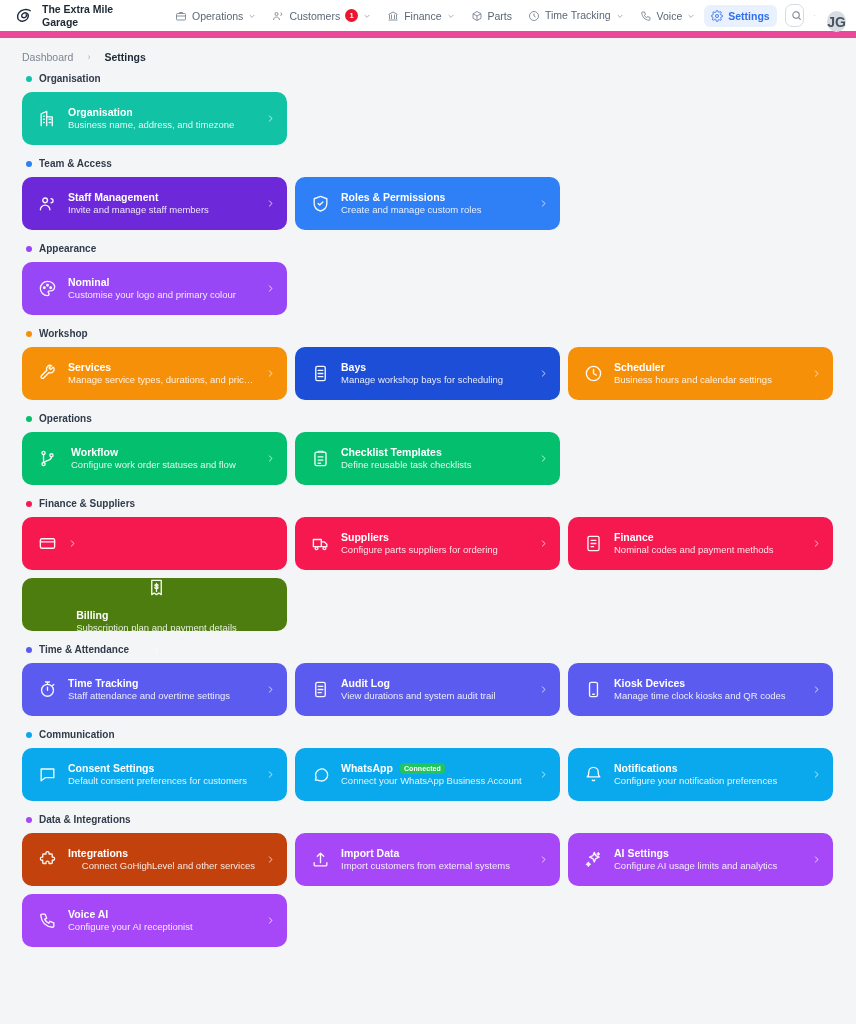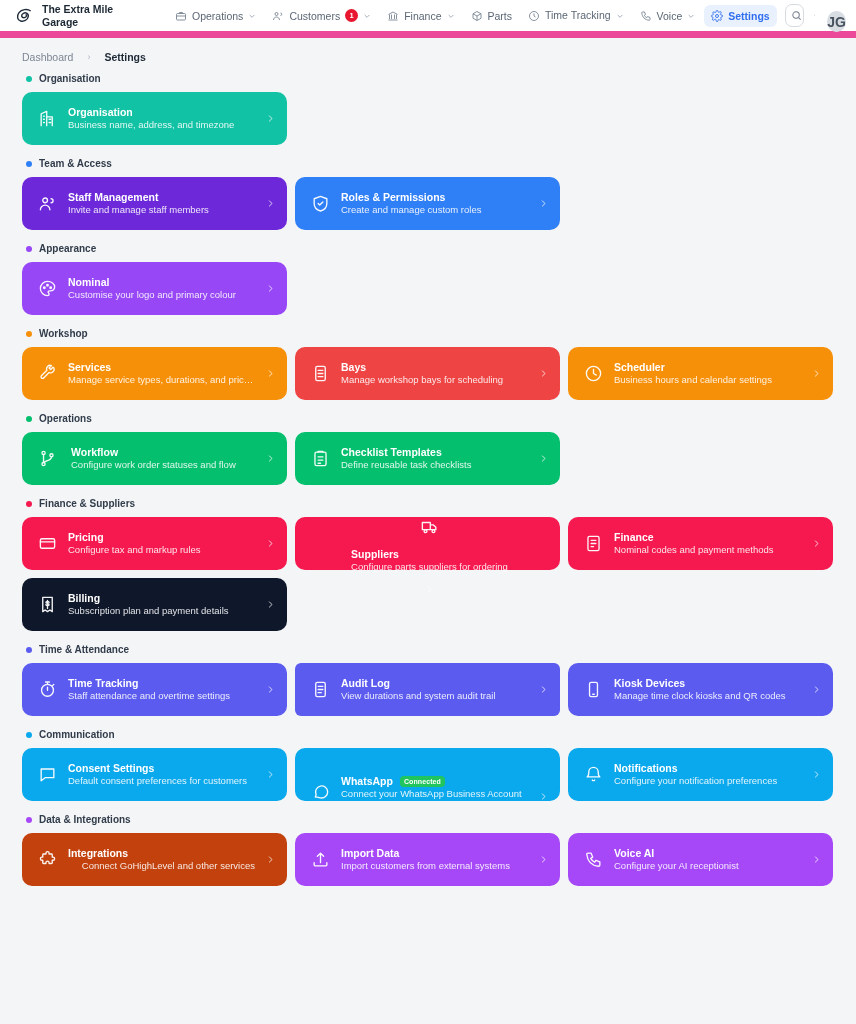--- a/index.html
+++ b/index.html
@@ -297,21 +297,21 @@
           <div class="card-text">
             <div class="card-title-row">
               <span class="card-title">Services</span>
             </div>
             <div class="card-sub">Manage service types, durations, and pricing</div>
           </div>
           <svg class="chev" viewBox="0 0 24 24" fill="none" stroke="currentColor" stroke-width="2.4" stroke-linecap="round">
             <path d="M9 5l7 7-7 7"></path>
           </svg>
         </div>
-        <div class="card" style="background: #ef4444; align-items: center;">
+        <div class="card" style="background: #1d4ed8; align-items: center;">
           <svg class="card-ico" viewBox="0 0 24 24" fill="none" stroke="currentColor" stroke-width="1.7" stroke-linecap="round" stroke-linejoin="round">
             <rect x="6" y="3" width="12" height="18" rx="2"></rect>
             <path d="M9 8h6M9 12h6M9 16h6"></path>
           </svg>
           <div class="card-text">
             <div class="card-title-row">
               <span class="card-title">Bays</span>
             </div>
             <div class="card-sub">Manage workshop bays for scheduling</div>
           </div>
@@ -381,31 +381,25 @@
       <div class="section-head">
         <span class="dot" style="background:#f5194f"></span>
         <span class="section-title">Finance &amp; Suppliers</span>
       </div>
       <div class="grid">
         <div class="card" style="background: rgb(245, 25, 79);">
           <svg class="card-ico" viewBox="0 0 24 24" fill="none" stroke="currentColor" stroke-width="1.7" stroke-linecap="round" stroke-linejoin="round">
             <rect x="3" y="6" width="18" height="12" rx="2"></rect>
             <path d="M3 10h18"></path>
           </svg>
-          <div class="card-text">
-            <div class="card-title-row">
-              <span class="card-title">Pricing</span>
-            </div>
-            <div class="card-sub">Configure tax and markup rules</div>
-          </div>
-          <svg class="chev" viewBox="0 0 24 24" fill="none" stroke="currentColor" stroke-width="2.4" stroke-linecap="round">
-            <path d="M9 5l7 7-7 7"></path>
-          </svg>
-        </div>
-        <div class="card" style="background: rgb(245, 25, 79); flex-direction: column;">
+          <svg class="chev" viewBox="0 0 24 24" fill="none" stroke="currentColor" stroke-width="2.4" stroke-linecap="round">
+            <path d="M9 5l7 7-7 7"></path>
+          </svg>
+        </div>
+        <div class="card" style="background: rgb(245, 25, 79);">
           <svg class="card-ico" viewBox="0 0 24 24" fill="none" stroke="currentColor" stroke-width="1.7" stroke-linecap="round" stroke-linejoin="round">
             <path d="M3 7h10v9H3zM13 10h4l3 3v3h-7z"></path>
             <circle cx="7" cy="18" r="1.8"></circle>
             <circle cx="17" cy="18" r="1.8"></circle>
           </svg>
           <div class="card-text">
             <div class="card-title-row">
               <span class="card-title">Suppliers</span>
             </div>
             <div class="card-sub">Configure parts suppliers for ordering</div>
@@ -422,21 +416,21 @@
           <div class="card-text">
             <div class="card-title-row">
               <span class="card-title">Finance</span>
             </div>
             <div class="card-sub">Nominal codes and payment methods</div>
           </div>
           <svg class="chev" viewBox="0 0 24 24" fill="none" stroke="currentColor" stroke-width="2.4" stroke-linecap="round">
             <path d="M9 5l7 7-7 7"></path>
           </svg>
         </div>
-        <div class="card" style="background: #0f172a;">
+        <div class="card" style="background: #4d7c0f; flex-direction: column;">
           <svg class="card-ico" viewBox="0 0 24 24" fill="none" stroke="currentColor" stroke-width="1.7" stroke-linecap="round" stroke-linejoin="round">
             <path d="M6 3h12v18l-3-2-3 2-3-2-3 2z"></path>
             <path d="M12 7v10M14 9.5c0-1-1-1.5-2-1.5s-2 .5-2 1.5 4 1 4 2.5-1 1.5-2 1.5-2-.5-2-1.5"></path>
           </svg>
           <div class="card-text">
             <div class="card-title-row">
               <span class="card-title">Billing</span>
             </div>
             <div class="card-sub">Subscription plan and payment details</div>
           </div>
@@ -460,21 +454,21 @@
           <div class="card-text">
             <div class="card-title-row">
               <span class="card-title">Time Tracking</span>
             </div>
             <div class="card-sub">Staff attendance and overtime settings</div>
           </div>
           <svg class="chev" viewBox="0 0 24 24" fill="none" stroke="currentColor" stroke-width="2.4" stroke-linecap="round">
             <path d="M9 5l7 7-7 7"></path>
           </svg>
         </div>
-        <div class="card" style="background: rgb(91, 91, 239); border-radius: 6px;">
+        <div class="card" style="background: rgb(91, 91, 239);">
           <svg class="card-ico" viewBox="0 0 24 24" fill="none" stroke="currentColor" stroke-width="1.7" stroke-linecap="round" stroke-linejoin="round">
             <rect x="6" y="3" width="12" height="18" rx="2"></rect>
             <path d="M9 8h6M9 12h6M9 16h4"></path>
           </svg>
           <div class="card-text">
             <div class="card-title-row">
               <span class="card-title">Audit Log</span>
             </div>
             <div class="card-sub">View durations and system audit trail</div>
           </div>
@@ -512,21 +506,21 @@
           <div class="card-text">
             <div class="card-title-row">
               <span class="card-title">Consent Settings</span>
             </div>
             <div class="card-sub">Default consent preferences for customers</div>
           </div>
           <svg class="chev" viewBox="0 0 24 24" fill="none" stroke="currentColor" stroke-width="2.4" stroke-linecap="round">
             <path d="M9 5l7 7-7 7"></path>
           </svg>
         </div>
-        <div class="card" style="background: rgb(10, 168, 236); align-items: flex-end;">
+        <div class="card" style="background: rgb(10, 168, 236);">
           <svg class="card-ico" viewBox="0 0 24 24" fill="none" stroke="currentColor" stroke-width="1.7" stroke-linecap="round" stroke-linejoin="round">
             <path d="M5.5 19l1-3.4A7.6 7.6 0 1112 20a7.7 7.7 0 01-3.6-.9L5.5 19z"></path>
           </svg>
           <div class="card-text">
             <div class="card-title-row">
               <span class="card-title">WhatsApp</span>
               <span class="pill" style="background:#21c55d">Connected</span>
             </div>
             <div class="card-sub">Connect your WhatsApp Business Account</div>
           </div>
@@ -580,20 +574,35 @@
               <span class="card-title">Import Data</span>
             </div>
             <div class="card-sub">Import customers from external systems</div>
           </div>
           <svg class="chev" viewBox="0 0 24 24" fill="none" stroke="currentColor" stroke-width="2.4" stroke-linecap="round">
             <path d="M9 5l7 7-7 7"></path>
           </svg>
         </div>
         <div class="card" style="background: rgb(166, 72, 247);">
           <svg class="card-ico" viewBox="0 0 24 24" fill="none" stroke="currentColor" stroke-width="1.7" stroke-linecap="round" stroke-linejoin="round">
+            <path d="M13 3l1.8 4.2L19 9l-4.2 1.8L13 15l-1.8-4.2L7 9l4.2-1.8L13 3z"></path>
+            <path d="M5.5 15.5l.8 1.7 1.7.8-1.7.8-.8 1.7-.8-1.7L3 18l1.7-.8.8-1.7zM18 3.5v3M16.5 5h3"></path>
+          </svg>
+          <div class="card-text">
+            <div class="card-title-row">
+              <span class="card-title">AI Settings</span>
+            </div>
+            <div class="card-sub">Configure AI usage limits and analytics</div>
+          </div>
+          <svg class="chev" viewBox="0 0 24 24" fill="none" stroke="currentColor" stroke-width="2.4" stroke-linecap="round">
+            <path d="M9 5l7 7-7 7"></path>
+          </svg>
+        </div>
+        <div class="card" style="background: rgb(166, 72, 247);">
+          <svg class="card-ico" viewBox="0 0 24 24" fill="none" stroke="currentColor" stroke-width="1.7" stroke-linecap="round" stroke-linejoin="round">
             <path d="M5 4h4l2 5-2.5 1.5a12 12 0 005 5L15 13l5 2v4a1.5 1.5 0 01-1.7 1.5C9.7 19.6 4.4 14.3 3.5 5.7A1.5 1.5 0 015 4z"></path>
           </svg>
           <div class="card-text">
             <div class="card-title-row">
               <span class="card-title">Voice AI</span>
             </div>
             <div class="card-sub">Configure your AI receptionist</div>
           </div>
           <svg class="chev" viewBox="0 0 24 24" fill="none" stroke="currentColor" stroke-width="2.4" stroke-linecap="round">
             <path d="M9 5l7 7-7 7"></path>

